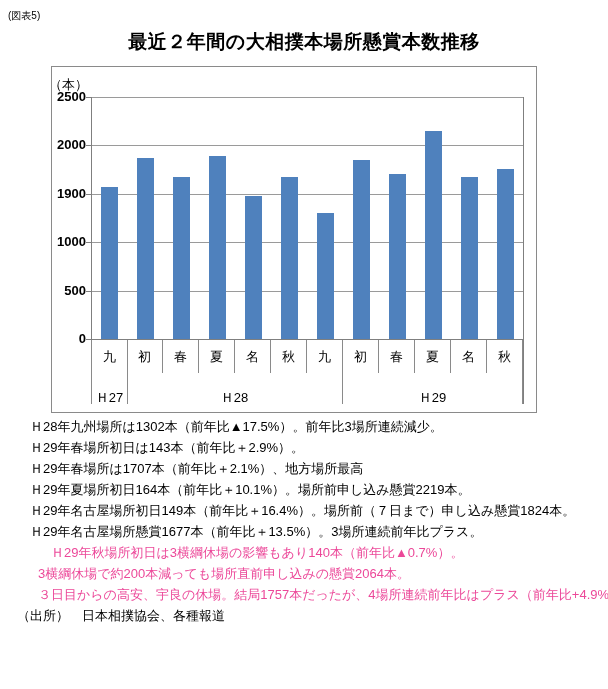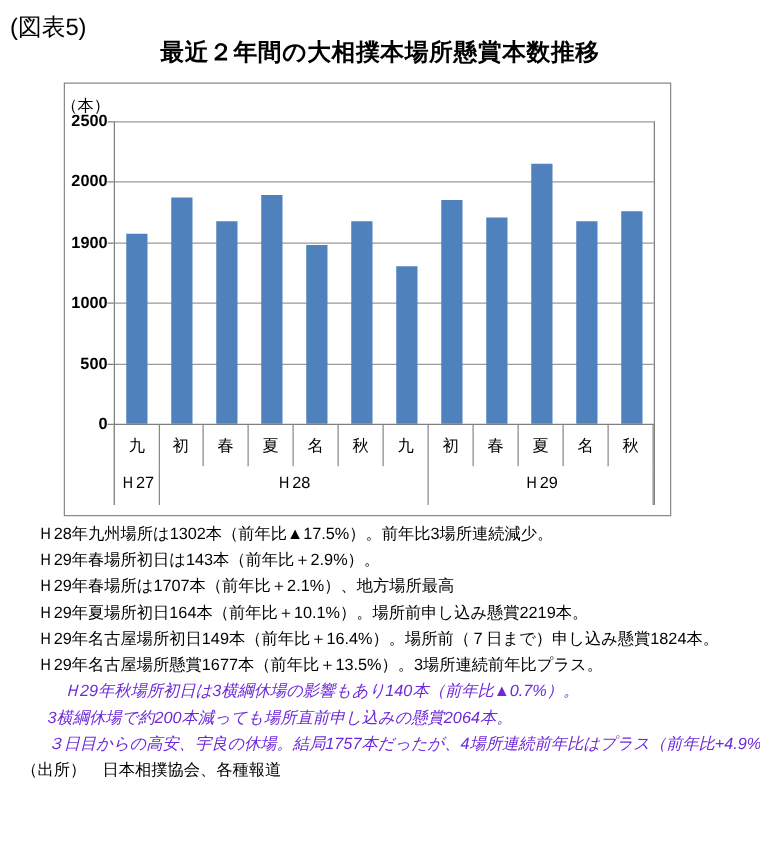--- a/index.html
+++ b/index.html
@@ -2,39 +2,39 @@
 <html><head>
 <meta charset="utf-8">
 <style>
   html,body{margin:0;padding:0;}
   body{
     width:608px;height:689px;position:relative;background:#ffffff;
     font-family:"Liberation Sans","DejaVu Sans",sans-serif;
     color:#000;overflow:hidden;
   }
   .abs{position:absolute;}
-  #figure-label{left:8px;top:9px;font-size:19px;}
+  #figure-label{left:8px;top:9px;font-size:10px;}
   #chart-title{left:0;top:29px;width:608px;text-align:center;font-size:19px;font-weight:bold;letter-spacing:0.5px;}
   #chart-frame{left:51px;top:66px;width:484px;height:345px;border:1px solid #8a8a8a;background:#fff;}
   #unit-label{left:30px;top:76px;width:58px;text-align:right;font-size:13px;}
   
   .gridline{position:absolute;height:1px;background:#9a9a9a;}
   .axis-line{position:absolute;background:#7f7f7f;}
   .y-tick{position:absolute;height:1px;background:#7f7f7f;}
   .y-label{position:absolute;width:46px;text-align:right;font-size:13px;line-height:14px;font-weight:bold;}
   .bar{position:absolute;background:#4F81BD;}
   .season-cell{position:absolute;border-right:1px solid #8a8a8a;text-align:center;font-size:13px;}
   .season-cell span{display:inline-block;margin-top:8px;}
   .year-cell{position:absolute;border-right:1px solid #8a8a8a;text-align:center;font-size:13px;}
-  .year-cell span{display:inline-block;margin-top:4px;text-align:right;}
+  .year-cell span{display:inline-block;margin-top:16px;text-align:right;}
   .first-cell{border-left:1px solid #8a8a8a;}
   #notes{left:0;top:416px;width:608px;}
   .note-line{padding-left:38px;font-size:13px;line-height:21px;white-space:pre;}
   .note-black{color:#000000;padding-left:17px;}
-  .note-red{color:#6d28d9;font-style:italic;}
+  .note-red{color:#ec4899;}
 </style>
 </head>
 <body>
 
 <div class="abs" id="figure-label">(図表5)</div>
 <div class="abs" id="chart-title">最近２年間の大相撲本場所懸賞本数推移</div>
 
 <div class="abs" id="chart-frame"></div>
 <div class="abs" id="unit-label">（本）</div>
 

